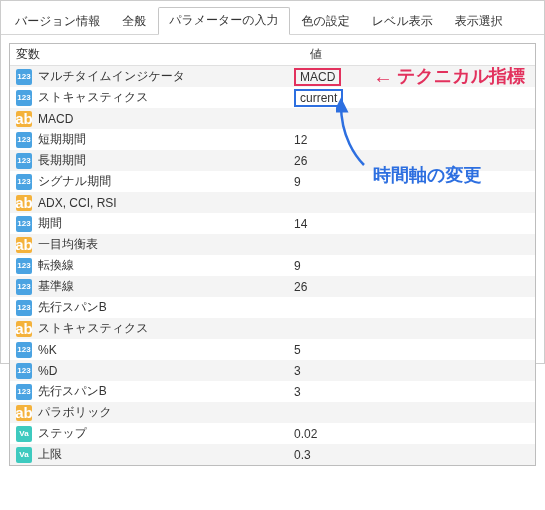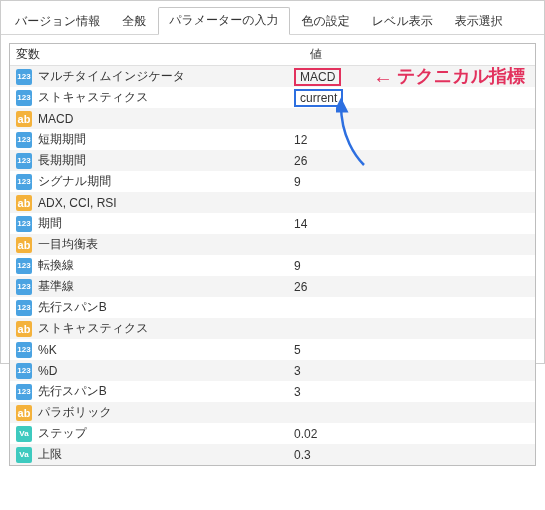--- a/index.html
+++ b/index.html
@@ -92,21 +92,21 @@
     margin-right: 6px;
     border-radius: 2px;
     display: flex; align-items: center; justify-content: center;
     font-size: 9px;
     font-weight: bold;
     color: #fff;
     flex-shrink: 0;
     font-family: Arial, sans-serif;
   }
   .icon.blue123 { background: #4aa3e2; font-size: 8px; }
-  .icon.yellowab { background: #f4b23c; font-size: 11px; }
+  .icon.yellowab { background: #f4b23c; font-size: 15px; }
   .icon.teal { background: #3ecabf; font-size: 8px; }
   
   .val-text { color: #333; }
   
   .boxed-red {
     border: 2px solid #e2315d;
     padding: 0 4px;
     height: 18px;
     display: inline-flex; align-items: center;
   }
@@ -348,15 +348,16 @@
 
     <svg class="blue-arrow" viewBox="0 0 30 70">
       <defs>
         <marker id="ah" markerWidth="8" markerHeight="8" refX="3" refY="3" orient="auto">
           <path d="M0,0 L6,3 L0,6 Z" fill="#2d6fe0"></path>
         </marker>
       </defs>
       <path d="M28,68 C20,60 5,40 5,8" stroke="#2d6fe0" stroke-width="2.5" fill="none" marker-end="url(#ah)"></path>
     </svg>
 
+    <div class="anno blue">時間軸の変更</div>
   </div>
 
 </div>
 
 </body></html>

